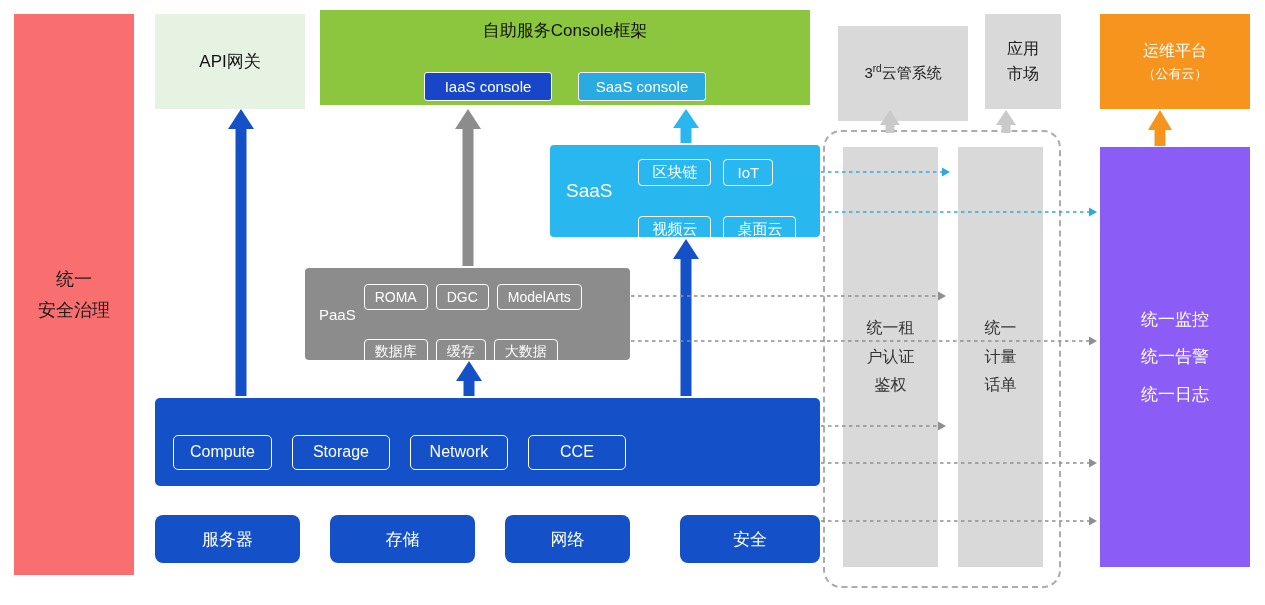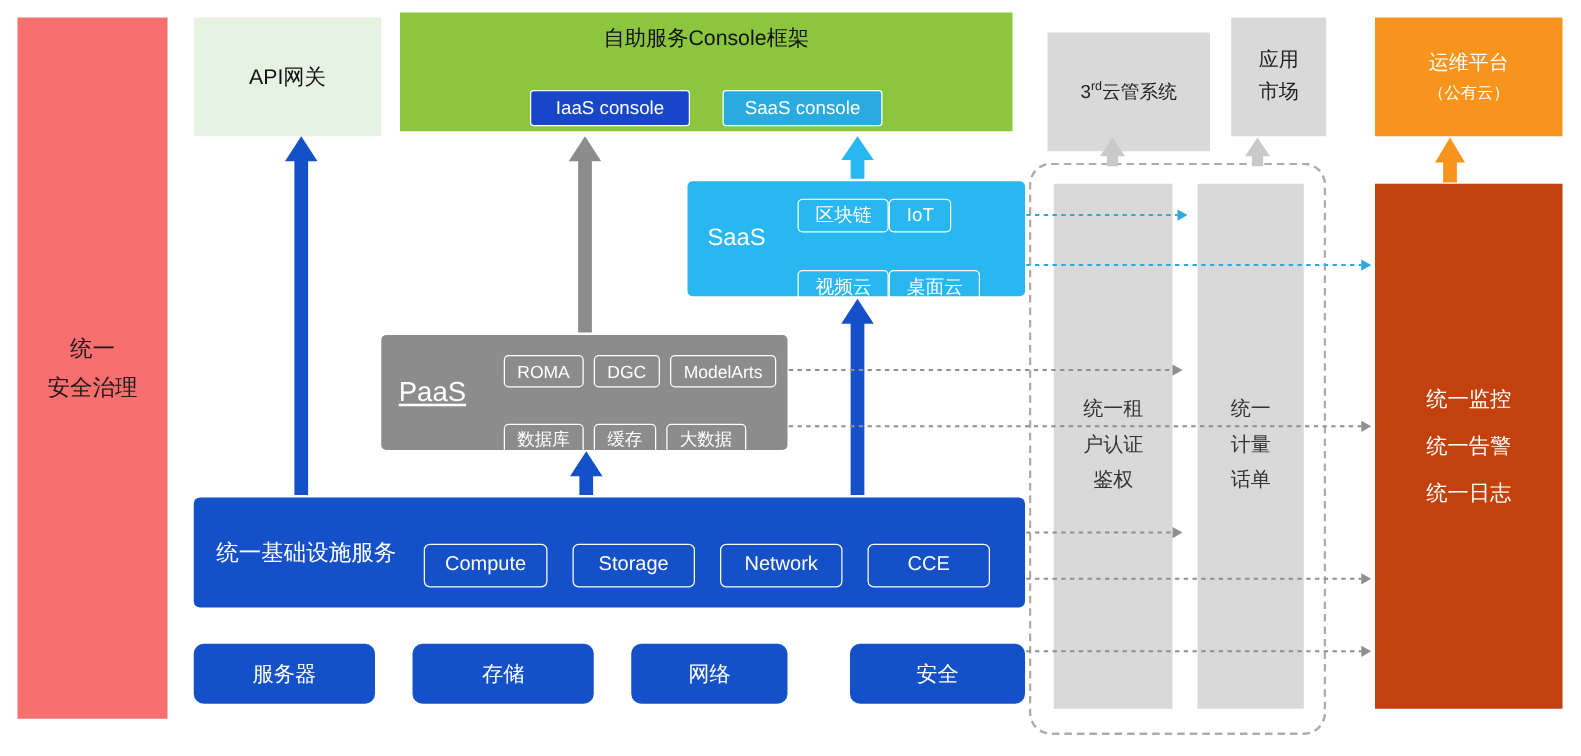--- a/index.html
+++ b/index.html
@@ -22,41 +22,41 @@
   .third-party{left:838px;top:14px;width:130px;height:95px;background:#D9D9D9;color:#222;font-size:15px;margin-top:12px;}
   .third-party sup{font-size:10px;line-height:1;}
   .app-market{left:985px;top:14px;width:76px;height:95px;background:#D9D9D9;color:#222;font-size:16px;line-height:1.55;}
   .om-platform{left:1100px;top:14px;width:150px;height:95px;background:#F7941E;color:#fff;line-height:1.6;}
   .om-line1{font-size:16px;}
   .om-line2{font-size:13px;}
 
   .saas-box{left:550px;top:145px;width:270px;height:92px;background:#29B7F0;border-radius:4px;display:flex;align-items:center;padding-left:16px;}
   .saas-label{font-size:19px;color:#fff;margin-right:26px;}
   .chip-rows{display:flex;flex-direction:column;gap:10px;}
-  .chip-row{display:flex;}
+  .chip-row{display:flex;gap:12px;}
   .saas-chip{height:27px;padding:0 13px;font-size:15px;}
 
   .paas-box{left:305px;top:268px;width:325px;height:92px;background:#8C8C8C;border-radius:4px;display:flex;align-items:center;padding-left:14px;}
-  .paas-label{font-size:22px;color:#fff;margin-right:30px;text-decoration:underline;}
+  .paas-label{font-size:15px;color:#fff;margin-right:8px;}
   .paas-rows{gap:9px;}
   .paas-row{gap:8px;}
   .paas-chip{height:26px;padding:0 10px;font-size:14px;border-width:1px;}
 
   .infra-box{left:155px;top:398px;width:665px;height:88px;background:#1450C8;border-radius:5px;display:flex;align-items:center;padding-left:18px;}
   .infra-label{font-size:18px;color:#fff;margin-right:22px;white-space:nowrap;}
   .infra-chips{display:flex;gap:20px;}
   .infra-chip{height:35px;min-width:98px;padding:0 16px;font-size:16px;border-radius:5px;}
 
   .hw-box{top:515px;height:48px;background:#1450C8;border-radius:8px;color:#fff;font-size:17px;}
 
   .dashed-container{left:823px;top:130px;width:238px;height:458px;border:2px dashed #ACACAC;border-radius:18px;background:transparent;}
   .v-bar{top:147px;height:420px;background:#D9D9D9;color:#333;font-size:16px;line-height:1.8;text-align:center;}
   .auth-bar{left:843px;width:95px;}
   .metering-bar{left:958px;width:85px;}
-  .monitoring-box{left:1100px;top:147px;width:150px;height:420px;background:#c2410c;color:#fff;font-size:17px;line-height:2.2;text-align:center;}
+  .monitoring-box{left:1100px;top:147px;width:150px;height:420px;background:#8b5cf6;color:#fff;font-size:17px;line-height:2.2;text-align:center;}
 
   .overlay{position:absolute;left:0;top:0;pointer-events:none;}
 </style>
 </head>
 <body>
 
 <div class="canvas">
 
   <div class="abs flexc col security-bar">
     <div>统一</div>
@@ -113,21 +113,20 @@
       </div>
       <div class="chip-row paas-row">
         <div class="chip paas-chip">数据库</div>
         <div class="chip paas-chip">缓存</div>
         <div class="chip paas-chip">大数据</div>
       </div>
     </div>
   </div>
 
   <div class="abs infra-box">
-    <div class="infra-label">统一基础设施服务</div>
     <div class="infra-chips">
       <div class="chip infra-chip">Compute</div>
       <div class="chip infra-chip">Storage</div>
       <div class="chip infra-chip">Network</div>
       <div class="chip infra-chip">CCE</div>
     </div>
   </div>
 
   <div class="abs flexc hw-box" style="left:155px;width:145px;">服务器</div>
   <div class="abs flexc hw-box" style="left:330px;width:145px;">存储</div>

